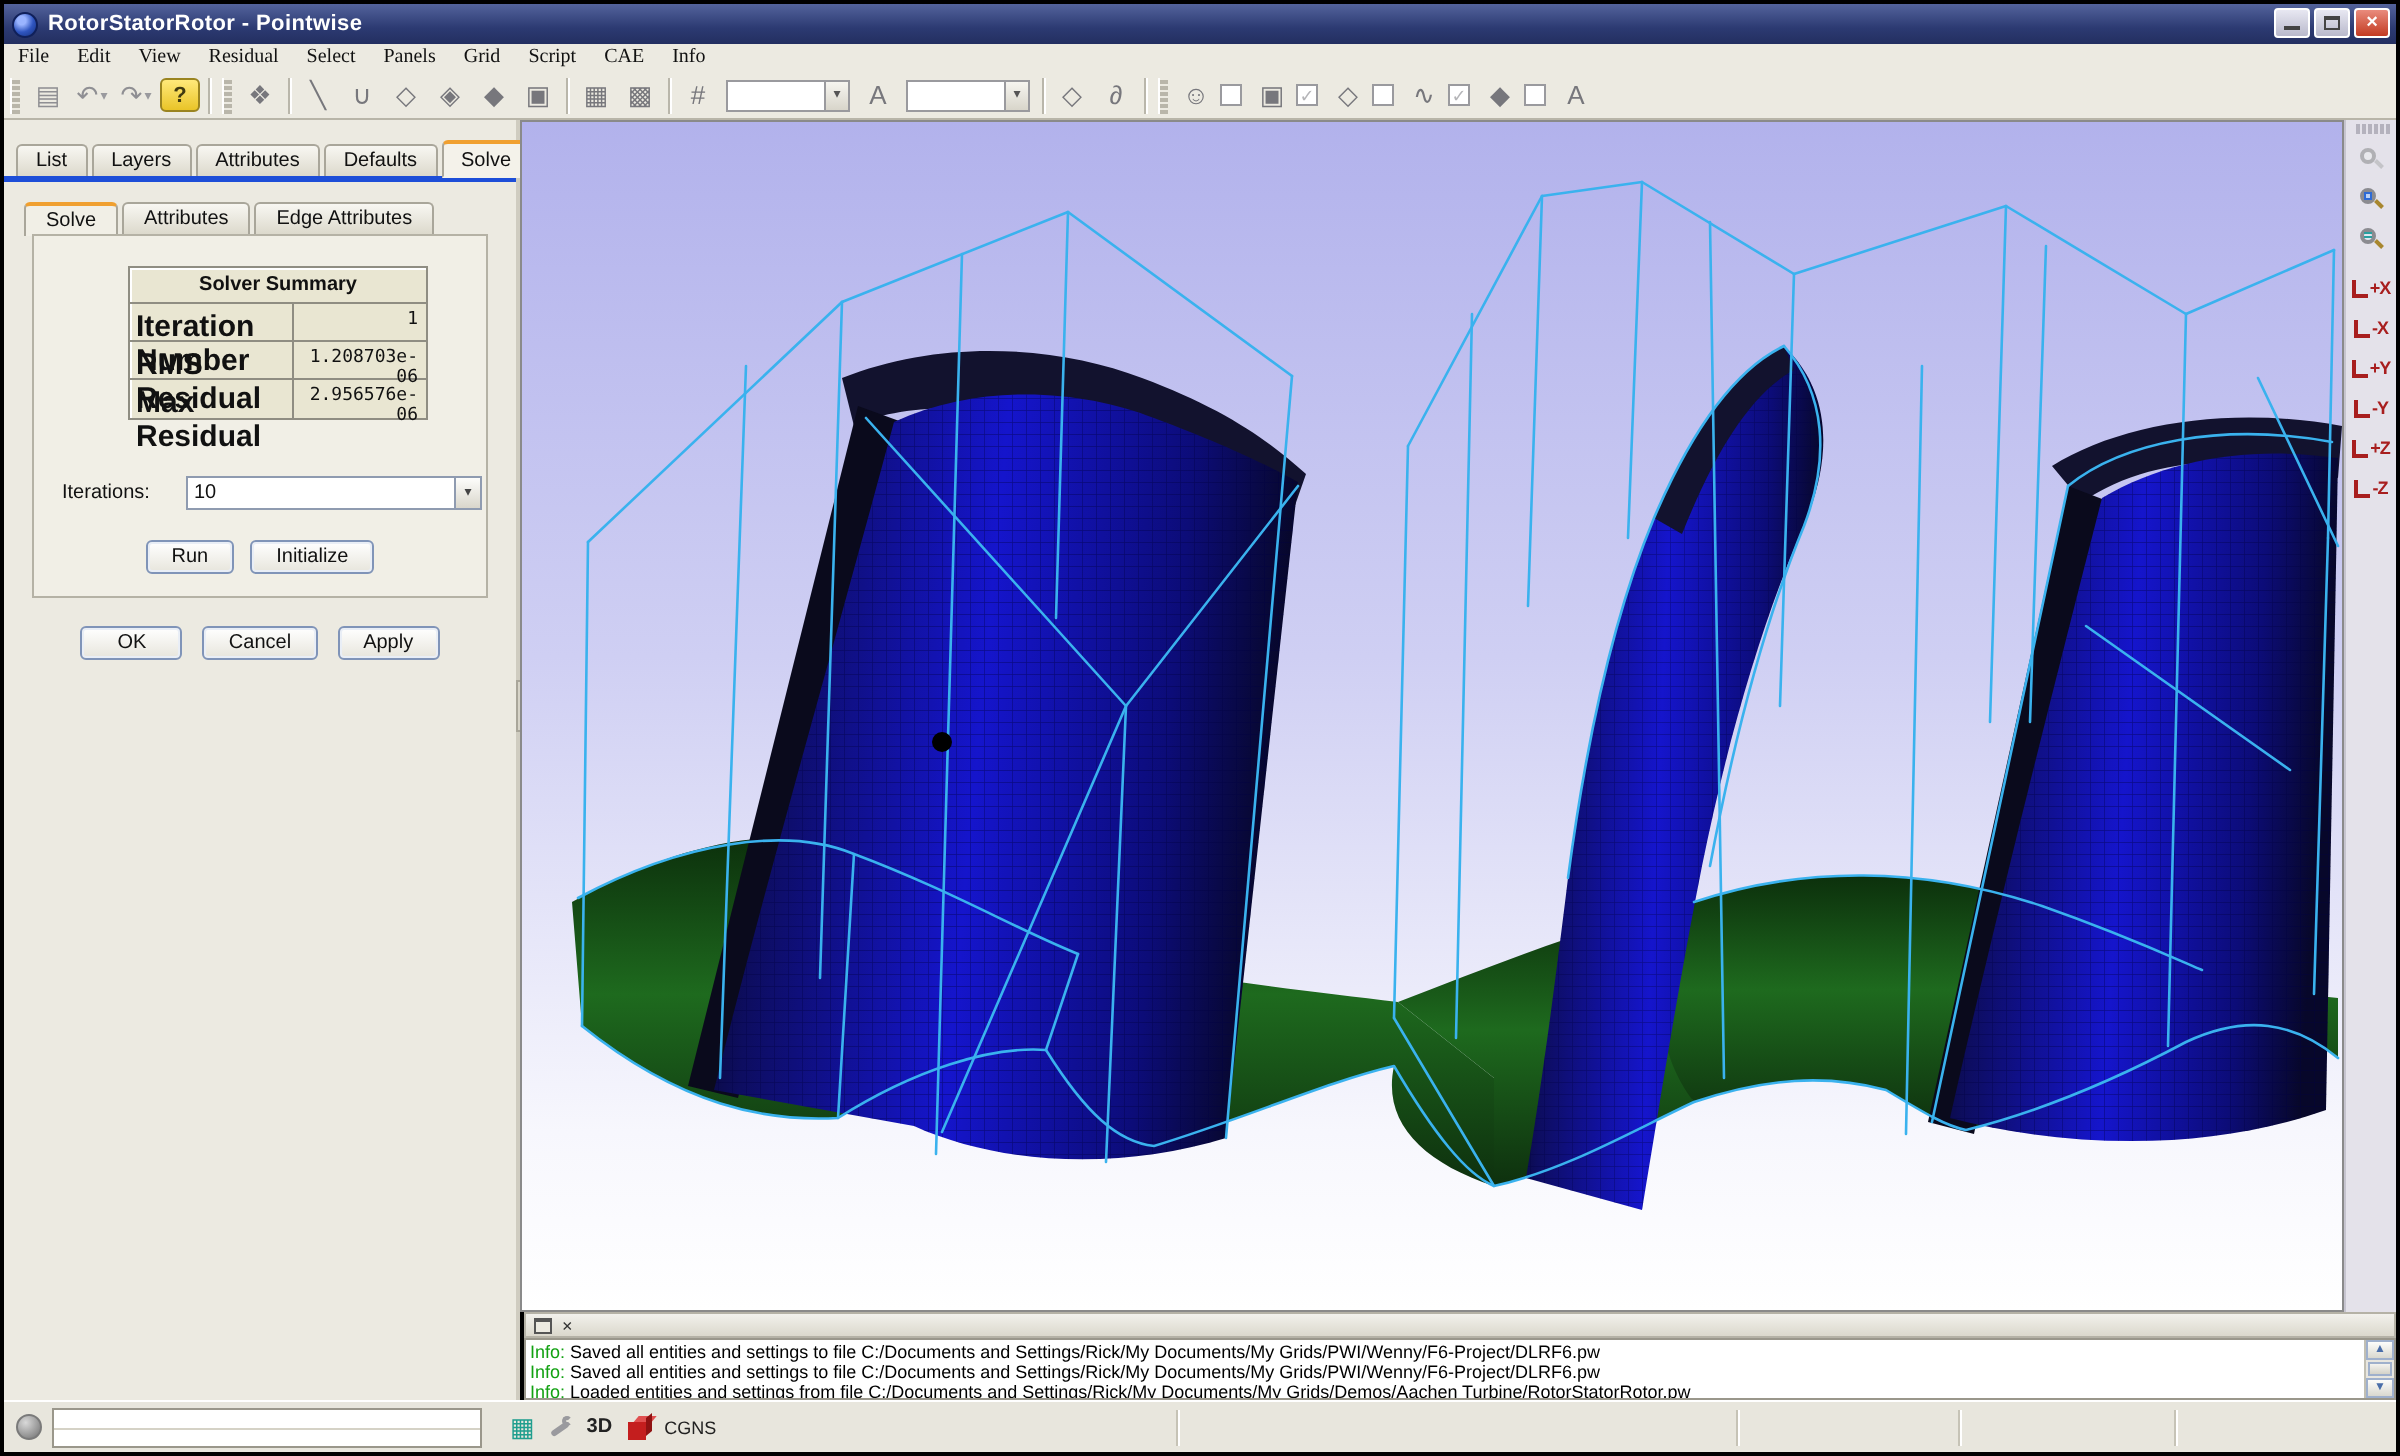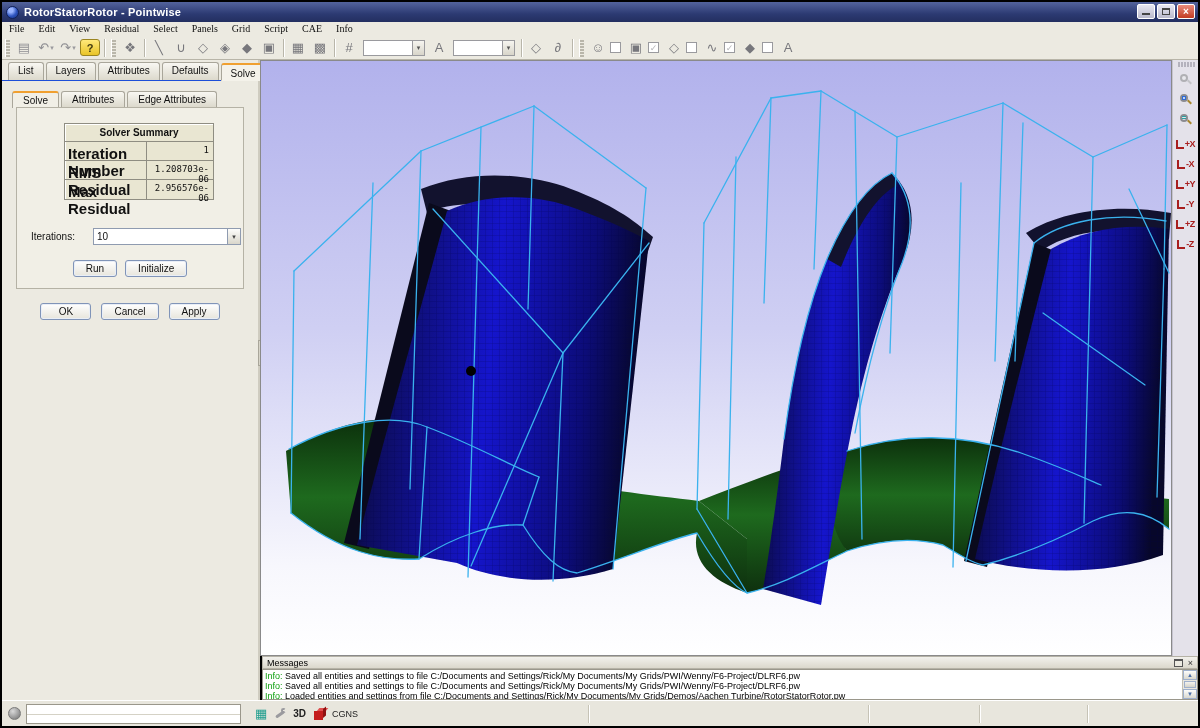--- a/index.html
+++ b/index.html
@@ -43,21 +43,21 @@
   .tcheck { width:11px; height:11px; border:1px solid #9a9a9e; background:#fff; margin:0 4px 0 1px;
     font-size:9px; line-height:10px; text-align:center; color:#b5b5b8; }
 
   
   .left-panel { position:absolute; left:2px; top:60px; width:258px; height:640px; background:#eceae1;
     border-right:2px solid #cfccc0; font-size:10px; color:#111; }
   .panel-hdr { height:14px; background:linear-gradient(#f7f6f1,#dddacd); border-bottom:1px solid #c6c3b6;
     display:flex; align-items:center; padding:0 4px; }
   .panel-hdr .ph-title { flex:1; font-size:10px; }
   .float-ic { width:9px; height:8px; border:1px solid #555; border-top:2px solid #555; background:#eceae1; }
-  .tabrow { display:flex; height:19px; padding-left:6px; border-bottom:1px solid #1d4ed8; margin-top:2px; }
+  .tabrow { display:flex; align-items:flex-end; height:19px; padding-left:6px; border-bottom:3px solid #1d4ed8; margin-top:12px; }
   .ptab { padding:2px 9px 2px; margin-right:2px; background:linear-gradient(#f8f7f2,#dcd9cc);
     border:1px solid #a9a69a; border-bottom:none; border-radius:3px 3px 0 0; font-size:10px; }
   .ptab.active { background:#f4f2ea; border-top:2px solid #f0a030; padding-top:3px; position:relative; top:1px;
     border-bottom:1px solid #f4f2ea; font-weight:normal; }
   .subtabrow { display:flex; align-items:flex-end; height:19px; padding-left:10px; margin-top:7px; }
   .subtab { padding:2px 10px; margin-right:2px; background:linear-gradient(#f8f7f2,#dcd9cc);
     border:1px solid #a9a69a; border-bottom:none; border-radius:3px 3px 0 0; font-size:10px; }
   .subtab.active { background:#f1efe6; border-top:2px solid #f0a030; position:relative; top:1px; }
   .groupbox { margin:0 14px; border:1px solid #b5b2a5; background:#f1efe6; height:182px; position:relative; }
   .solver-tbl { position:absolute; left:47px; top:15px; width:150px; border:1px solid #8f8d82; background:#e9e6d2;
@@ -448,21 +448,20 @@
       <span class="axis-label">+Z</span>
     </span>
     <span class="rbtn axisbtn">
       <span class="axis-glyph"></span>
       <span class="axis-label">-Z</span>
     </span>
   </div>
 
   <div class="messages">
     <div class="msg-hdr">
-      <span class="mtitle">Messages</span>
       <span class="float-ic"></span>
       <span class="close-x">×</span>
     </div>
     <div class="msg-list">
       <div class="msg-line">
         <span class="msg-info">Info:</span><span> Saved all entities and settings to file C:/Documents and Settings/Rick/My Documents/My Grids/PWI/Wenny/F6-Project/DLRF6.pw</span>
       </div>
       <div class="msg-line">
         <span class="msg-info">Info:</span><span> Saved all entities and settings to file C:/Documents and Settings/Rick/My Documents/My Grids/PWI/Wenny/F6-Project/DLRF6.pw</span>
       </div>

